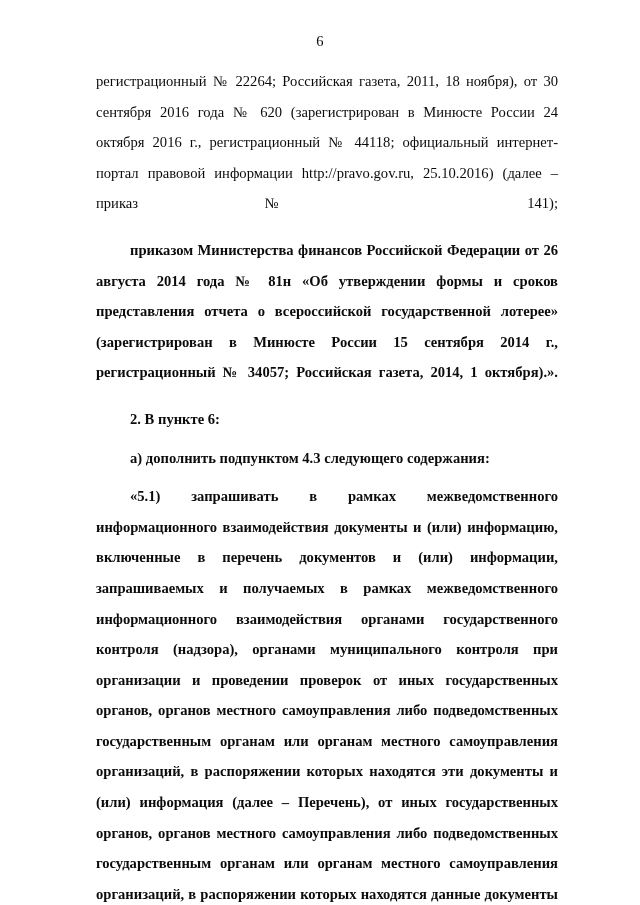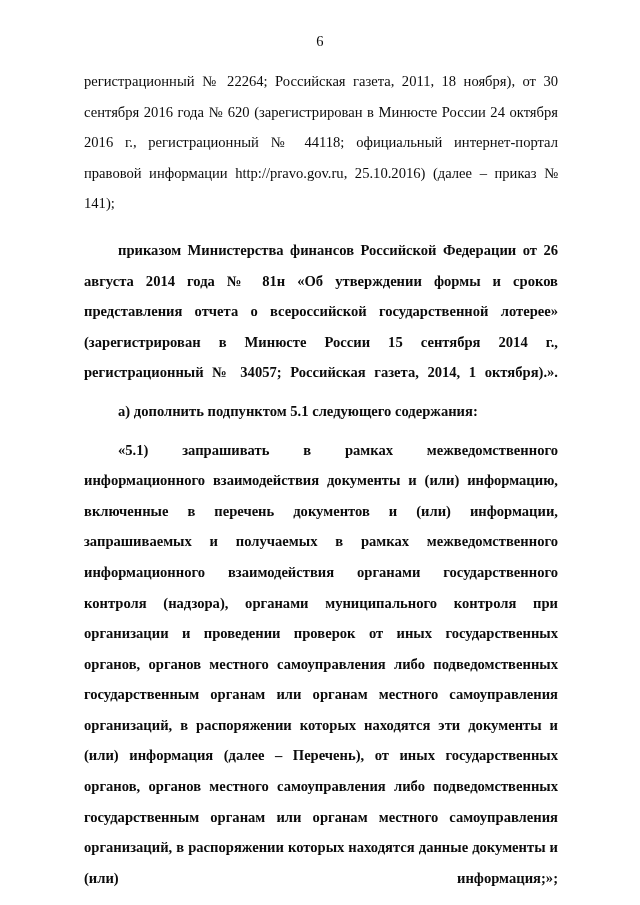--- a/index.html
+++ b/index.html
@@ -32,21 +32,21 @@
     line-height: 1;
     letter-spacing: 0.2px;
   }
   .body-text {
     position: absolute;
     top: 66px;
     left: 84px;
     width: 474px;
   }
   p {
-    margin: 0 0 0 0;
+    margin: 0 0 0 12px;
     font-size: 14.6px;
     line-height: 30.6px;
     text-align: justify;
     text-justify: inter-word;
     hyphens: none;
   }
   p.indent {
     text-indent: 34px;
     font-weight: bold;
   }
@@ -64,19 +64,20 @@
 <div class="page">
 
   <div class="page-number">6</div>
 
   <div class="body-text">
 
     <p class="just-all">регистрационный № 22264; Российская газета, 2011, 18 ноября), от 30 сентября 2016 года № 620 (зарегистрирован в Минюсте России 24 октября 2016 г., регистрационный № 44118; официальный интернет-портал правовой информации http://pravo.gov.ru, 25.10.2016) (далее – приказ № 141);</p>
 
     <p class="indent just-all" style="margin-top:16px;">приказом Министерства финансов Российской Федерации от 26 августа 2014 года № 81н «Об утверждении формы и сроков представления отчета о всероссийской государственной лотерее» (зарегистрирован в Минюсте России 15 сентября 2014 г., регистрационный № 34057; Российская газета, 2014, 1 октября).».</p>
 
+    <p class="indent" style="margin-top:16px;">2. В пункте 6:</p>
 
-    <p class="indent" style="margin-top:8px;">а) дополнить подпунктом 5.1 следующего содержания:</p>
+    <p class="indent" style="margin-top:8px;">а) дополнить подпунктом 4.3 следующего содержания:</p>
 
     <p class="indent just-all" style="margin-top:8px;">«5.1) запрашивать в рамках межведомственного информационного взаимодействия документы и (или) информацию, включенные в перечень документов и (или) информации, запрашиваемых и получаемых в рамках межведомственного информационного взаимодействия органами государственного контроля (надзора), органами муниципального контроля при организации и проведении проверок от иных государственных органов, органов местного самоуправления либо подведомственных государственным органам или органам местного самоуправления организаций, в распоряжении которых находятся эти документы и (или) информация (далее – Перечень), от иных государственных органов, органов местного самоуправления либо подведомственных государственным органам или органам местного самоуправления организаций, в распоряжении которых находятся данные документы и (или) информация;»;</p>
 
   </div>
 </div>
 
 </body></html>

